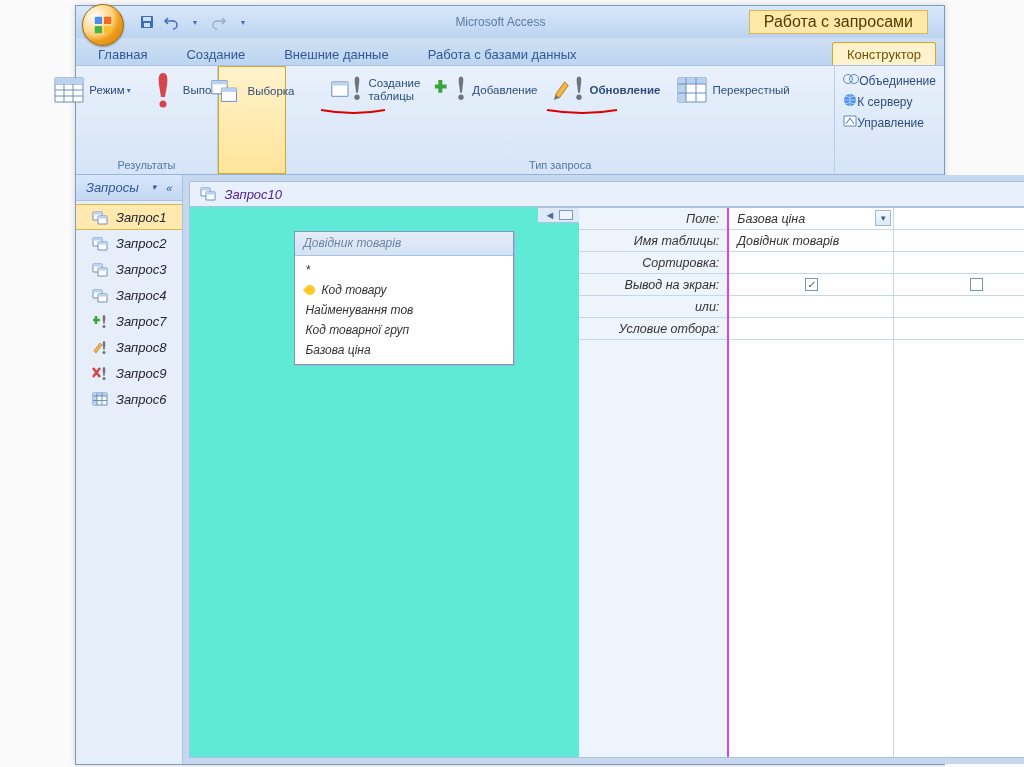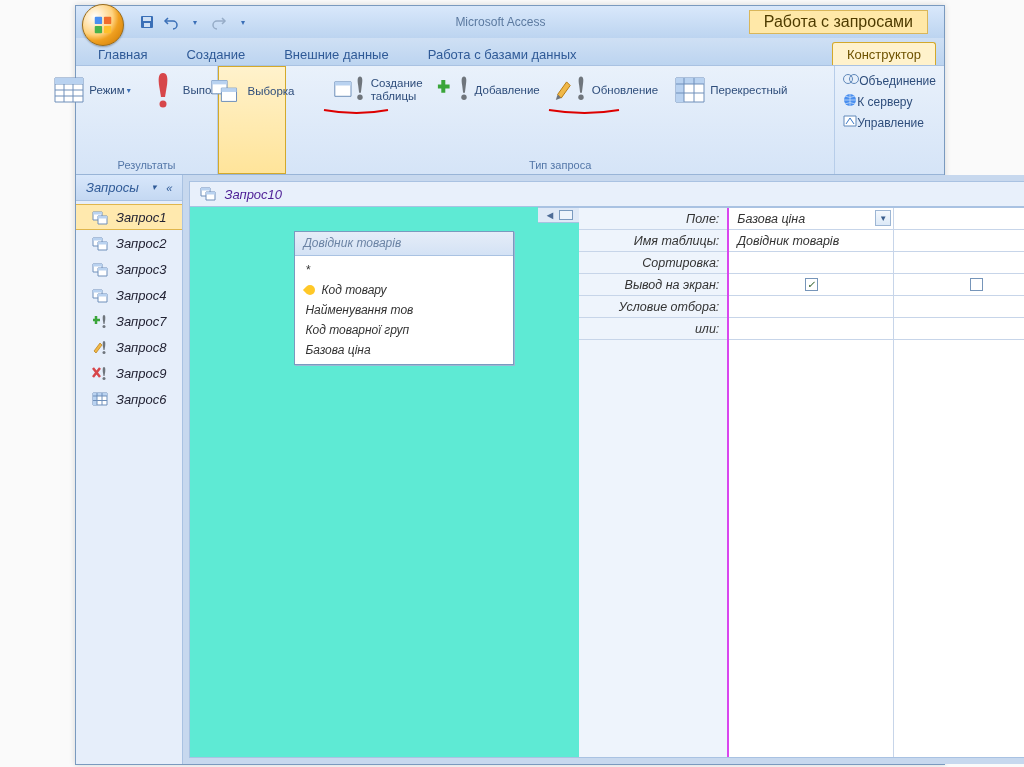--- a/index.html
+++ b/index.html
@@ -259,21 +259,21 @@
         <div class="rbtn">
           <div class="ico">
             <svg width="40" height="34" viewBox="0 0 40 34">
                 <path d="M7 6 V20 M1 13 H14" stroke="#3aa53a" stroke-width="4"></path>
                 <path d="M30 2 C33 2 33 6 32 12 L31 20 H29 L28 12 C27 6 27 2 30 2 Z" fill="#6f757c"></path>
                 <circle cx="30" cy="25" r="3" fill="#6f757c"></circle>
               </svg>
           </div>
           <span class="lbl">Добавление</span>
         </div>
-        <div class="rbtn" style="position:relative;">
+        <div class="rbtn" style="position:relative;font-weight:bold;">
           <div class="ico">
             <svg width="40" height="34" viewBox="0 0 40 34">
                 <path d="M4 22 L14 8 L18 12 L8 26 Z" fill="#f0b848" stroke="#b97b10"></path>
                 <path d="M4 22 L2 28 L8 26 Z" fill="#6f757c"></path>
                 <path d="M30 2 C33 2 33 6 32 12 L31 20 H29 L28 12 C27 6 27 2 30 2 Z" fill="#6f757c"></path>
                 <circle cx="30" cy="25" r="3" fill="#6f757c"></circle>
               </svg>
           </div>
           <span class="lbl">Обновление</span>
           <svg class="redline" style="bottom:-4px;left:0;" width="76" height="8">
@@ -434,22 +434,22 @@
         <div class="splitter">
           <span class="arrow">◄</span>
           <span class="box"></span>
         </div>
         <div class="grid">
           <div class="grid-labels">
             <div>Поле:</div>
             <div>Имя таблицы:</div>
             <div>Сортировка:</div>
             <div>Вывод на экран:</div>
+            <div>или:</div>
             <div>Условие отбора:</div>
-            <div>или:</div>
           </div>
           <div class="grid-col">
             <div>
               <span>Базова ціна</span>
               <span class="dd-btn">▼</span>
             </div>
             <div>Довідник товарів</div>
             <div></div>
             <div class="checkbox-cell">
                 <span class="check">✓</span>

